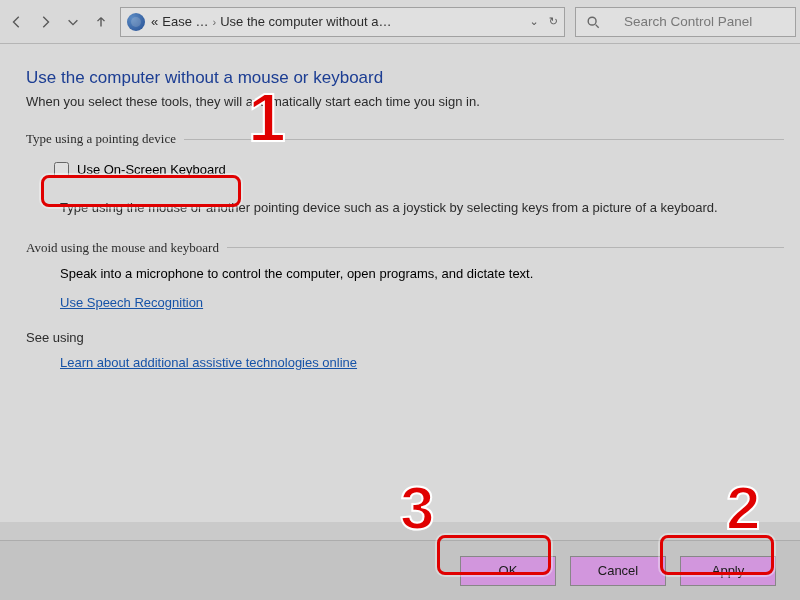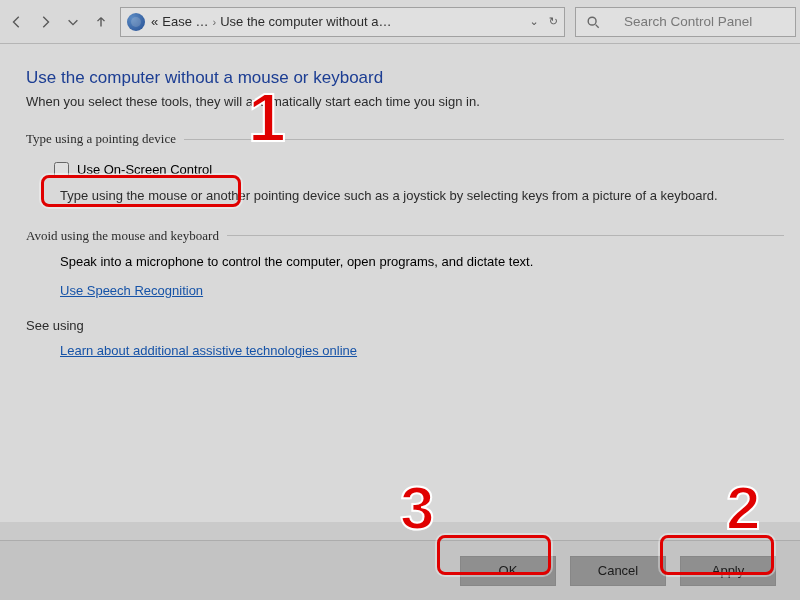--- a/index.html
+++ b/index.html
@@ -93,37 +93,37 @@
     .grouplabel::after {
       content:""; flex:1; height:1px; background:#cfcfcf;
     }
     .indented { padding-left: 34px; }
     .osk-row {
       display:inline-flex; align-items:center; gap:8px;
       padding: 5px 10px 5px 6px;
       margin-left: 22px;
     }
     .osk-row input { width:15px; height:15px; }
-    .desc { color:#333; font-size:13px; line-height:1.5; margin-top:4px; margin-bottom: 22px; max-width: 710px;}
+    .desc { color:#333; font-size:13px; line-height:1.5; margin-top:16px; margin-bottom: 22px; max-width: 710px;}
     .linkblue { color:#1a5fbf; }
     .linkblue.u { }
     .seealso-label { font-size:13px; color:#333; margin-top:20px; margin-bottom:10px;}
 
     .bottombar {
       position:absolute; left:0; right:0; bottom:0;
       height: 60px;
       background: #dedede;
       border-top: 1px solid #c4c4c4;
       display:flex; align-items:center; justify-content:flex-end;
       gap: 14px;
       padding-right: 24px;
     }
     .winbtn {
       min-width: 96px; height: 30px;
-      background: #a3a3a3;
+      background: #f0abfc;
       border: 1px solid #9a9a9a;
       font-size: 13px; color:#222;
       display:flex; align-items:center; justify-content:center;
       padding: 0 4px;
     }
 
     
     .redbox {
       position:absolute; z-index:60;
       border: 3px solid #e00000;
@@ -193,21 +193,21 @@
 
 <div class="content">
   <div class="title">Use the computer without a mouse or keyboard</div>
   <div class="subtitle">When you select these tools, they will automatically start each time you sign in.</div>
 
   <div class="grouplabel">
     <span>Type using a pointing device</span>
   </div>
   <label class="osk-row">
     <input type="checkbox" style="">
-    <span>Use On-Screen Control</span>
+    <span>Use On-Screen Keyboard</span>
   </label>
   <div class="desc indented">Type using the mouse or another pointing device such as a joystick by selecting keys from a picture of a keyboard.</div>
 
   <div class="grouplabel">
     <span>Avoid using the mouse and keyboard</span>
   </div>
   <div class="indented" style="margin-bottom:14px;">Speak into a microphone to control the computer, open programs, and dictate text.</div>
   <div class="indented"><a href="#" class="linkblue">Use Speech Recognition</a></div>
 
   <div class="seealso-label">See using</div>

